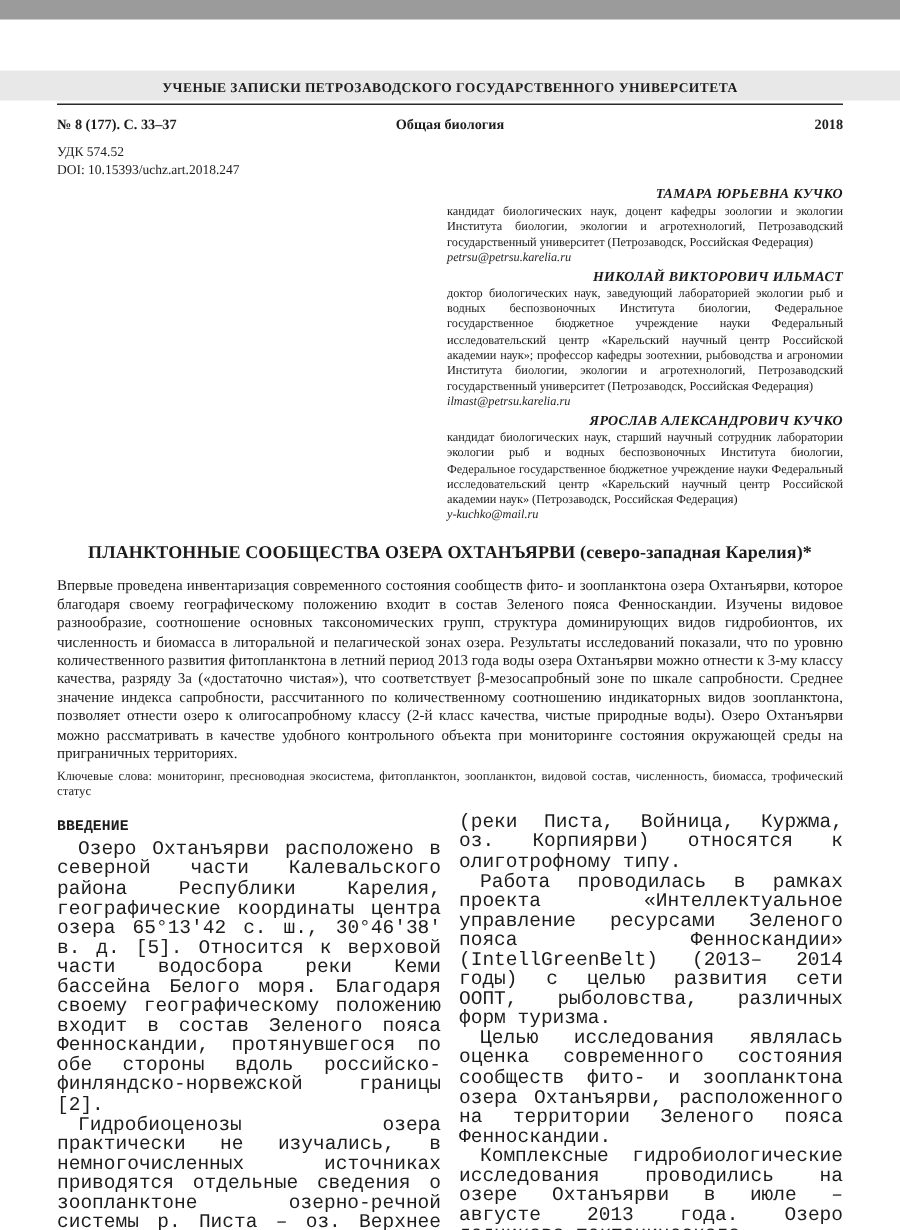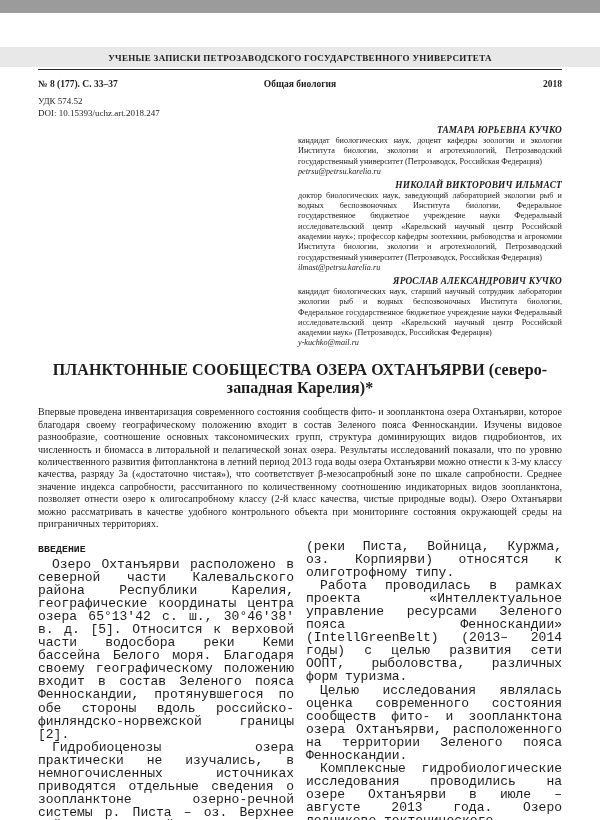--- a/index.html
+++ b/index.html
@@ -20,21 +20,21 @@
   .issue-row .left{flex:1;text-align:left;}
   .issue-row .mid{flex:1;text-align:center;}
   .issue-row .right{flex:1;text-align:right;}
   .udc{margin-top:7px;font-size:9px;}
   .doi{margin-top:2px;font-size:9px;}
   .authors{margin-top:7px;margin-left:auto;width:264px;}
   .author-name{font-weight:bold;font-size:9.3px;text-align:right;margin-top:3px;letter-spacing:.2px;font-style:italic;}
   .author-aff{font-size:8.2px;line-height:10.3px;text-align:justify;margin-top:1px;}
   .author-email{font-size:8.2px;line-height:10px;font-style:italic;}
   .title{
-    margin:13px 0 0;text-align:center;font-size:16px;font-weight:bold;letter-spacing:.1px;
+    margin:13px 0 0;text-align:center;font-size:12px;font-weight:bold;letter-spacing:.1px;
   }
   .abstract{
     margin:9px 0 0;font-size:10px;line-height:12.4px;text-align:justify;
   }
   .keywords{margin:2px 0 0;font-size:8.5px;line-height:10.4px;text-align:justify;color:#222;}
   .columns{display:flex;gap:12px;margin-top:9px;font-family:Liberation Mono, monospace;}
   .col{flex:1;min-width:0;}
   .col h2{
     margin:4px 0 3px;font-size:9.8px;font-weight:bold;letter-spacing:.1px;
   }
@@ -77,20 +77,21 @@
 
       <div class="author-name">ЯРОСЛАВ АЛЕКСАНДРОВИЧ КУЧКО</div>
       <div class="author-aff">кандидат биологических наук, старший научный сотрудник лаборатории экологии рыб и водных беспозвоночных Института биологии, Федеральное государственное бюджетное учреждение науки Федеральный исследовательский центр «Карельский научный центр Российской академии наук» (Петрозаводск, Российская Федерация)</div>
       <div class="author-email">y-kuchko@mail.ru</div>
     </div>
 
     <h1 class="title">ПЛАНКТОННЫЕ СООБЩЕСТВА ОЗЕРА ОХТАНЪЯРВИ (северо-западная Карелия)*</h1>
 
     <p class="abstract">Впервые проведена инвентаризация современного состояния сообществ фито- и зоопланктона озера Охтанъярви, которое благодаря своему географическому положению входит в состав Зеленого пояса Фенноскандии. Изучены видовое разнообразие, соотношение основных таксономических групп, структура доминирующих видов гидробионтов, их численность и биомасса в литоральной и пелагической зонах озера. Результаты исследований показали, что по уровню количественного развития фитопланктона в летний период 2013 года воды озера Охтанъярви можно отнести к 3-му классу качества, разряду 3а («достаточно чистая»), что соответствует β-мезосапробный зоне по шкале сапробности. Среднее значение индекса сапробности, рассчитанного по количественному соотношению индикаторных видов зоопланктона, позволяет отнести озеро к олигосапробному классу (2-й класс качества, чистые природные воды). Озеро Охтанъярви можно рассматривать в качестве удобного контрольного объекта при мониторинге состояния окружающей среды на приграничных территориях.</p>
 
+    <p class="keywords">Ключевые слова: мониторинг, пресноводная экосистема, фитопланктон, зоопланктон, видовой состав, численность, биомасса, трофический статус</p>
 
     <div class="columns">
 
       <div class="col">
         <h2>ВВЕДЕНИЕ</h2>
         <p class="indent">Озеро Охтанъярви расположено в северной части Калевальского района Республики Карелия, географические координаты центра озера 65°13′42 с. ш., 30°46′38′ в. д. [5]. Относится к верховой части водосбора реки Кеми бассейна Белого моря. Благодаря своему географическому положению входит в состав Зеленого пояса Фенноскандии, протянувшегося по обе стороны вдоль российско-финляндско-норвежской границы [2].</p>
         <p class="indent">Гидробиоценозы озера практически не изучались, в немногочисленных источниках приводятся отдельные сведения о зоопланктоне озерно-речной системы р. Писта – оз. Верхнее Куйто, к которой относится оз. Охтанъярви (1970 и 1976 годы). По уровню количественного развития зоопланктона исследованные водные объекты данной системы</p>
         <div class="copyright">© Кучко Т. Ю., Ильмаст Н. В., Кучко Я. А., 2018</div>
       </div>
 

